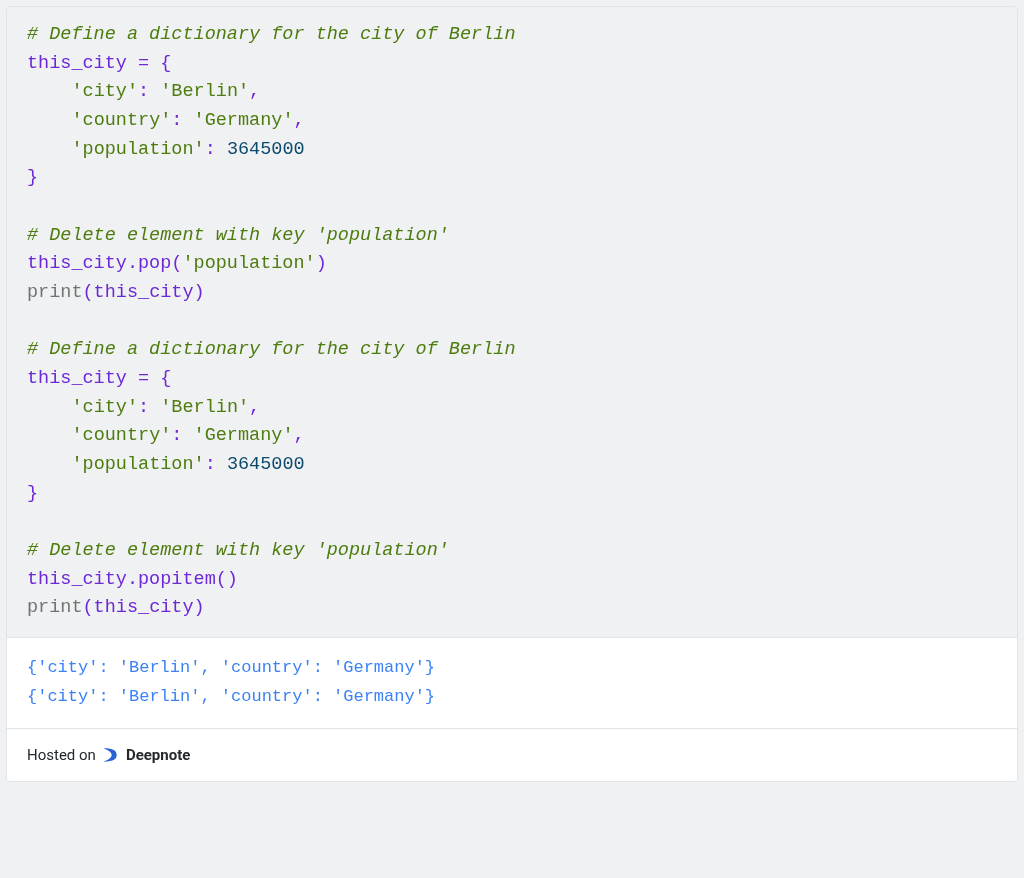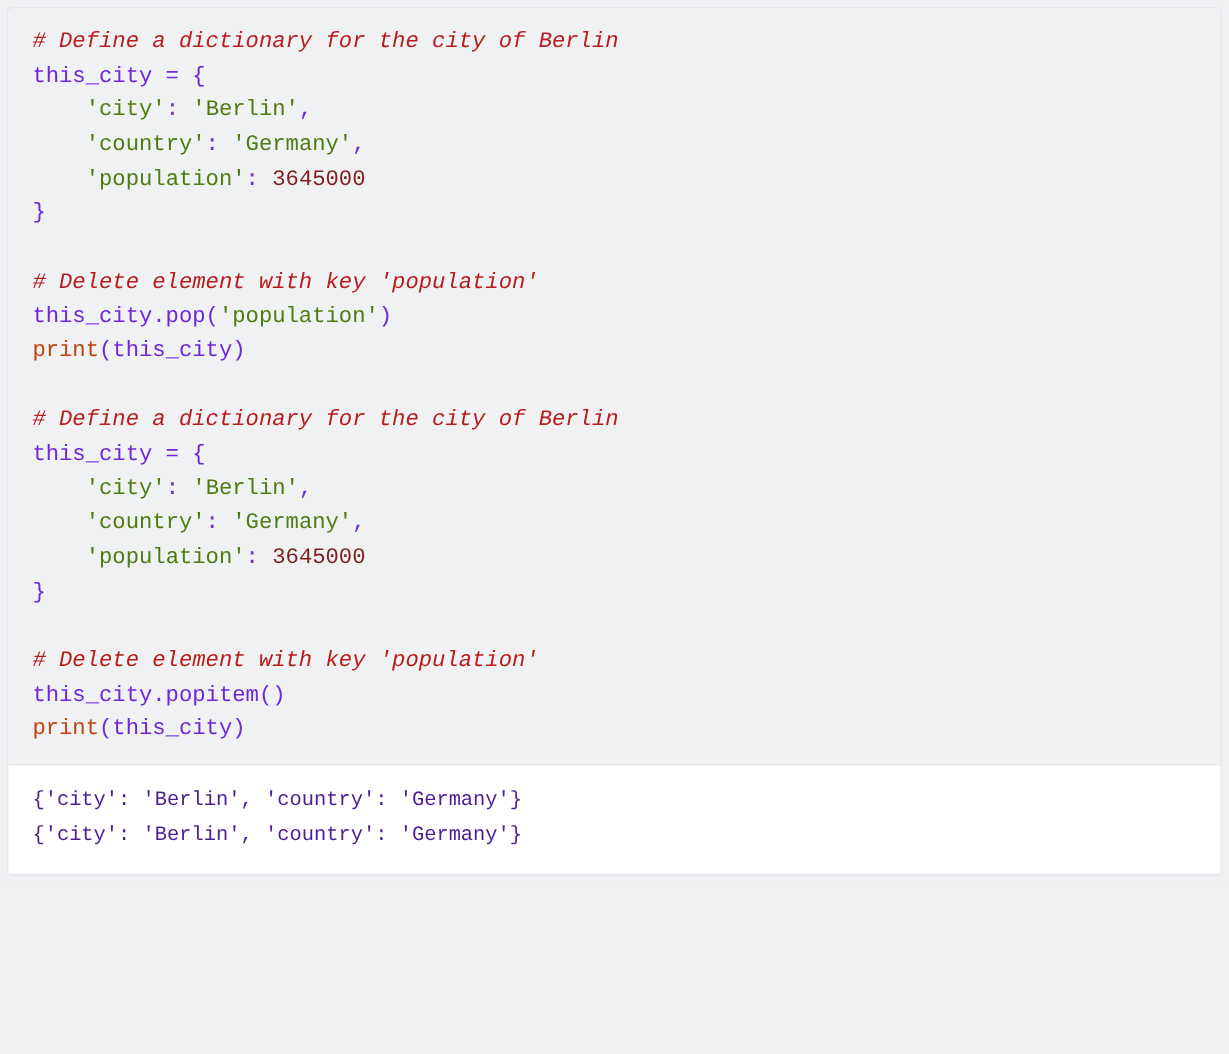--- a/index.html
+++ b/index.html
@@ -31,45 +31,45 @@
     white-space: pre;
     color: #24292e;
   }
   .output-area {
     background: #ffffff;
     padding: 16px 20px;
     border-bottom: 1px solid #e1e4e8;
   }
   .output-area pre {
     font-size: 17px;
-    color: #4c1d95;
+    color: #3b82f6;
     line-height: 1.7;
   }
   .footer {
     background: #fff;
     padding: 16px 20px;
     display: flex;
     align-items: center;
     font-size: 15px;
     color: #24292e;
   }
   .footer .brand {
     font-weight: 700;
     margin-left: 4px;
   }
   .logo {
     display: inline-flex;
     align-items: center;
     margin: 0 2px 0 4px;
   }
   
-  .c  { color: #b91c1c; font-style: italic; text-align: center; } 
+  .c  { color: #4d7c0f; font-style: italic; text-align: center; } 
   .s  { color: #4d7c0f; }                     
-  .n  { color: #7f1d1d; }                     
-  .k  { color: #c2410c; font-family: Liberation Mono, monospace; }                     
+  .n  { color: #0c4a6e; }                     
+  .k  { color: #737373; font-family: Liberation Mono, monospace; }                     
   .p  { color: #6d28d9; }                     
 </style>
 </head>
 <body>
 
 <div class="wrap">
   <div class="cell">
 
     <div class="code-area">
       <pre id="code-pre"><span class="c"># Define a dictionary for the city of Berlin</span>
@@ -93,15 +93,24 @@
 <span class="c"># Delete element with key 'population'</span>
 <span class="p">this_city.popitem()</span>
 <span class="k">print</span><span class="p">(this_city)</span></pre>
     </div>
 
     <div class="output-area">
       <pre id="output-pre">{'city': 'Berlin', 'country': 'Germany'}
 {'city': 'Berlin', 'country': 'Germany'}</pre>
     </div>
 
+    <div class="footer">
+      <span>Hosted on </span>
+      <span class="logo">
+        <svg width="20" height="20" viewBox="0 0 24 24">
+          <path d="M4 4 C 14 4 20 6 20 12 C 20 18 14 20 4 20 C 10 18 14 15 14 12 C 14 9 10 6 4 4 Z" fill="#2763d6"></path>
+        </svg>
+      </span>
+      <span class="brand">Deepnote</span>
+    </div>
 
   </div>
 </div>
 
 </body></html>

